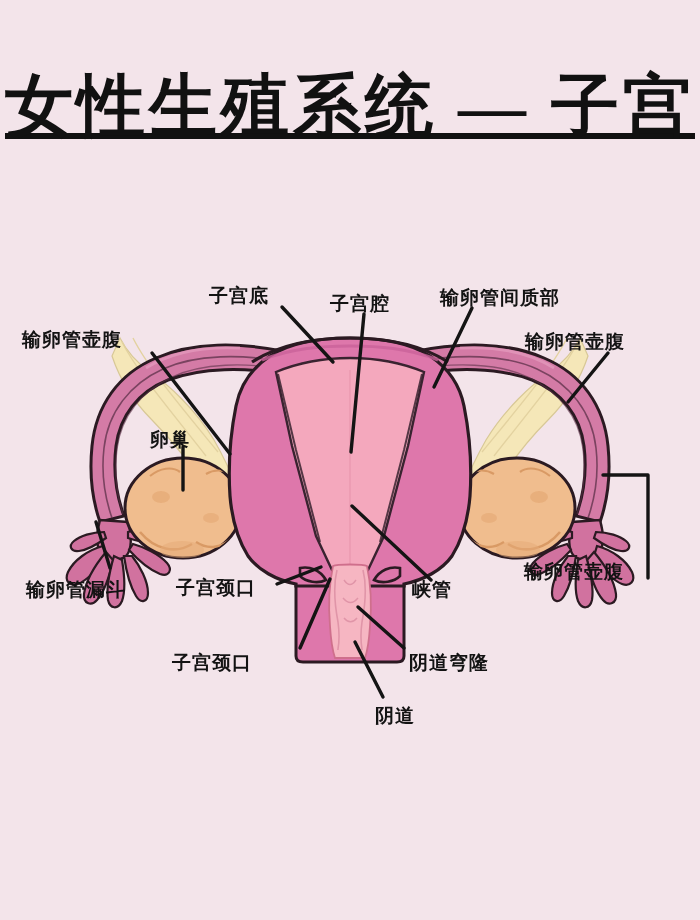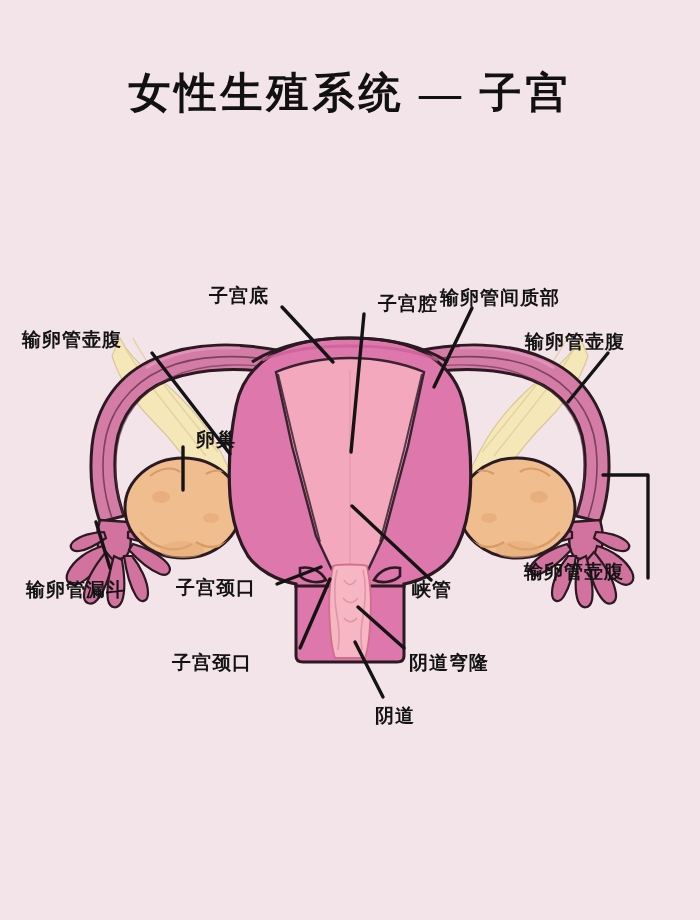--- a/index.html
+++ b/index.html
@@ -21,26 +21,27 @@
     height: 920px;
     background: #f3e4ea;
   }
   #title {
     position: absolute;
     left: 0;
     top: 72px;
     width: 700px;
     text-align: center;
     font-family: "Liberation Serif", "DejaVu Serif", serif;
-    font-size: 42px;
+    font-size: 68px;
     font-weight: bold;
     color: #111111;
     letter-spacing: 4px;
     line-height: 1;
     white-space: nowrap;
+    text-decoration: underline;
   }
   #diagram {
     position: absolute;
     left: 0;
     top: 250px;
     width: 700px;
     height: 520px;
   }
   .lbl {
     position: absolute;
@@ -261,24 +262,24 @@
         <polyline points="300,398 330,329"></polyline>
         <polyline points="404,398 358,357"></polyline>
         <polyline points="383,447 355,392"></polyline>
         <polyline points="603,225 648,225 648,328"></polyline>
       </g>
     </svg>
 
     
     <div class="lbl" style="left:22px;  top:80px;">输卵管壶腹</div>
     <div class="lbl" style="left:209px; top:36px;">子宫底</div>
-    <div class="lbl" style="left:330px; top:44px;margin-left:48px;">子宫腔</div>
+    <div class="lbl" style="left:330px; top:44px;">子宫腔</div>
     <div class="lbl" style="left:525px; top:82px;">输卵管壶腹</div>
     <div class="lbl" style="left:440px; top:38px;">输卵管间质部</div>
-    <div class="lbl" style="left:150px; top:180px;margin-left:46px;">卵巢</div>
+    <div class="lbl" style="left:150px; top:180px;">卵巢</div>
     <div class="lbl" style="left:26px;  top:330px;">输卵管漏斗</div>
     <div class="lbl" style="left:176px; top:328px;">子宫颈口</div>
     <div class="lbl" style="left:412px; top:330px;">峡管</div>
     <div class="lbl" style="left:524px; top:312px;">输卵管壶腹</div>
     <div class="lbl" style="left:172px; top:403px;">子宫颈口</div>
     <div class="lbl" style="left:409px; top:403px;">阴道穹隆</div>
     <div class="lbl" style="left:375px; top:456px;">阴道</div>
   </div>
 
 </div>

